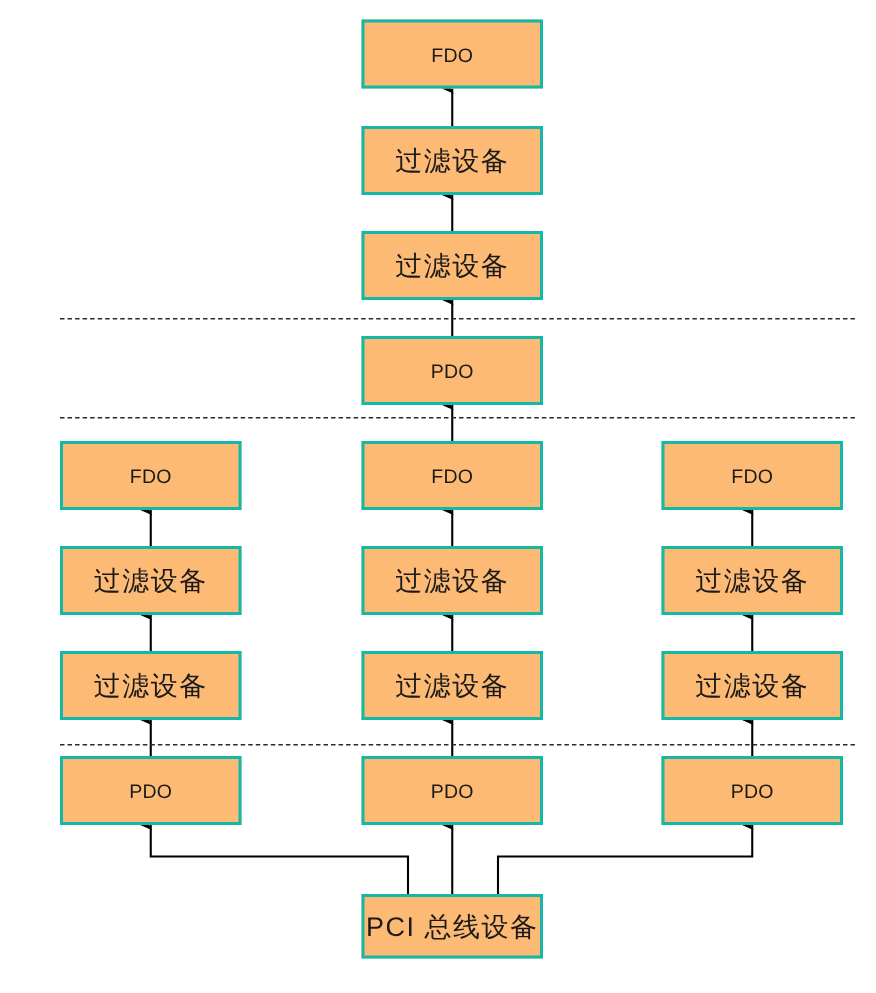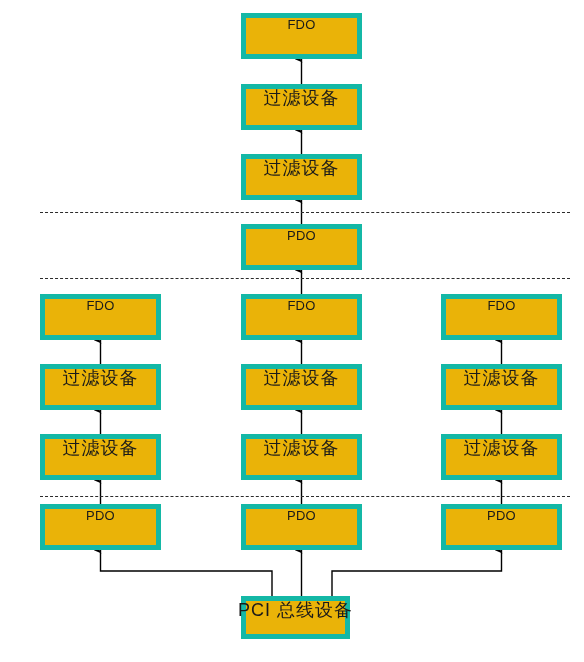--- a/index.html
+++ b/index.html
@@ -21,24 +21,24 @@
     position: absolute;
     left: 0;
     top: 0;
     width: 584px;
     height: 662px;
     pointer-events: none;
   }
   .node {
     position: absolute;
     box-sizing: border-box;
-    background: #eab308;
-    border: 5px solid #14b8a6;
+    background: #fdba74;
+    border: 2px solid #14b8a6;
     display: flex;
-    align-items: flex-start;
+    align-items: center;
     justify-content: center;
     color: #1a1a1a;
     font-size: 13px;
     line-height: 1;
     letter-spacing: 0.2px;
     white-space: nowrap;
   }
   .node.cjk {
     font-size: 18px;
     letter-spacing: 1px;
@@ -127,18 +127,18 @@
       </div>
       <div class="node cjk" style="left: 441px; top: 364px; width: 121px; height: 46px;">
         <span>过滤设备</span>
       </div>
       <div class="node cjk" style="left: 441px; top: 434px; width: 121px; height: 46px;">
         <span>过滤设备</span>
       </div>
       <div class="node" style="left: 441px; top: 504px; width: 121px; height: 46px;">
         <span>PDO</span>
       </div>
-      <div class="node cjk" style="left: 241px; top: 596px; width: 109px; height: 43px;">
+      <div class="node cjk" style="left: 241px; top: 596px; width: 121px; height: 43px;">
         <span>PCI 总线设备</span>
       </div>
     </div>
 
 </div>
 
 </body></html>

